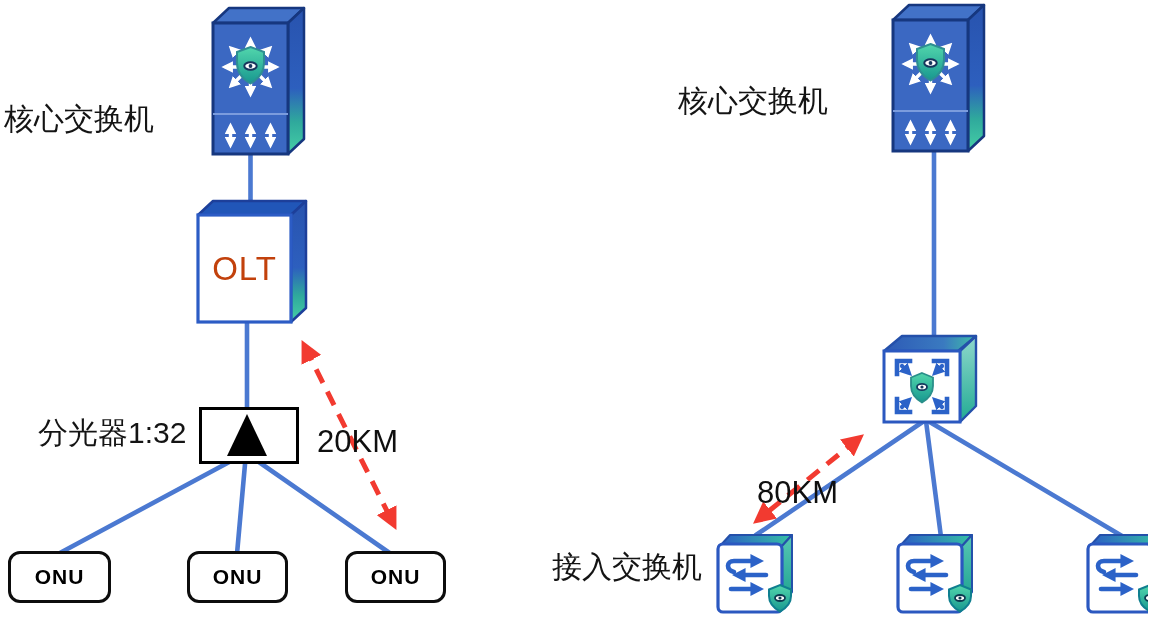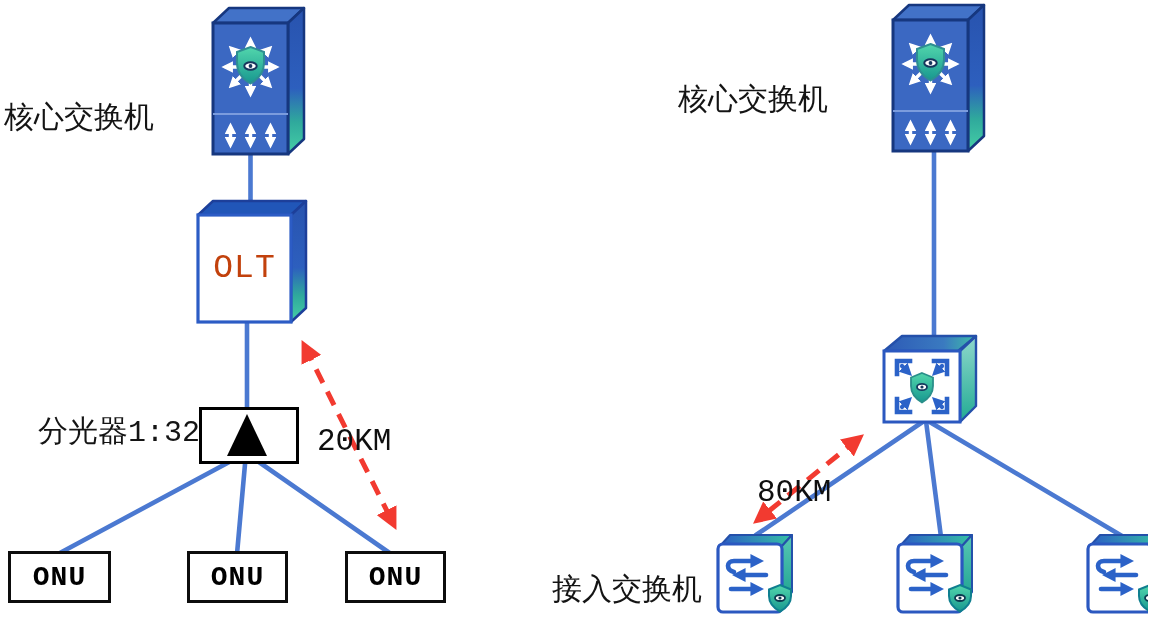--- a/index.html
+++ b/index.html
@@ -1,32 +1,32 @@
 <!DOCTYPE html>
 <html><head>
 <meta charset="utf-8">
 <style>
   html,body{margin:0;padding:0;background:#fff;}
   .canvas{
     position:relative;width:1148px;height:618px;background:#ffffff;overflow:hidden;
-    font-family:Liberation Mono, monospace;
+    font-family:Liberation Sans, sans-serif;
   }
   .abs{position:absolute;}
   svg{display:block;overflow:visible;}
   .layer{position:absolute;left:0;top:0;pointer-events:none;}
   .node{position:absolute;z-index:2;}
   .lbl{
     position:absolute;z-index:3;color:#141414;font-size:30px;line-height:1.15;
     white-space:nowrap;
   }
   .km{font-size:31px;color:#0f0f0f;}
   .onu{
-    position:absolute;z-index:2;background:#fff;border:3px solid #0d0d0d;border-radius:0;
+    position:absolute;z-index:2;background:#fff;border:3px solid #0d0d0d;border-radius:12px;
     display:flex;align-items:center;justify-content:center;
-    font-weight:bold;font-size:28px;color:#000;letter-spacing:1px;
+    font-weight:bold;font-size:21px;color:#000;letter-spacing:1px;
   }
   .splitter{
     position:absolute;z-index:2;background:#fff;border:3px solid #000;box-sizing:border-box;
   }
   .tri{
     position:absolute;width:0;height:0;
     border-left:20px solid transparent;border-right:20px solid transparent;
     border-bottom:42px solid #000;
   }
   .oltbox{position:absolute;z-index:2;}
@@ -197,21 +197,21 @@
       <line x1="26" y1="79" x2="32" y2="73"></line>
       <line x1="66" y1="79" x2="60" y2="73"></line>
     </g>
     <path d="M46 45 L57 49.5 V58 C57 67 51 71.5 46 74.5 C41 71.5 35 67 35 58 V49.5 Z" fill="url(#gs)" stroke="#2a8f8a" stroke-width="1.8"></path>
     <ellipse cx="46" cy="59" rx="5" ry="3.2" fill="#ffffff" stroke="#143a5e" stroke-width="1.8"></ellipse>
     <circle cx="46" cy="59" r="1.6" fill="#143a5e"></circle>
   </svg>
 
   <div class="lbl km" style="left:757px;top:475px;">80KM</div>
 
-  <div class="lbl" style="left:552px;top:550px;margin-top:24px;">接入交换机</div>
+  <div class="lbl" style="left:552px;top:550px;">接入交换机</div>
 
   <svg class="node" style="left:714px;top:530px;" width="84" height="88" viewBox="0 0 84 88">
     <polygon points="6,16 16,5 78,5 68,16" fill="url(#acctop)" stroke="#2450aa" stroke-width="2" stroke-linejoin="round"></polygon>
     <polygon points="68,16 78,5 78,62 68,74" fill="url(#accside)" stroke="#2450aa" stroke-width="2" stroke-linejoin="round"></polygon>
     <rect x="4" y="14" width="64" height="68" rx="5" fill="#ffffff" stroke="#2b58c0" stroke-width="3.2"></rect>
     <g stroke="#2b62c8" stroke-width="4.6" fill="none" stroke-linecap="round" marker-end="url(#ab)">
       <path d="M20,42 C12,40 12,31 20,31 L44,31"></path>
       <path d="M52,45 L24,45"></path>
       <path d="M17,59 L44,59"></path>
     </g>

